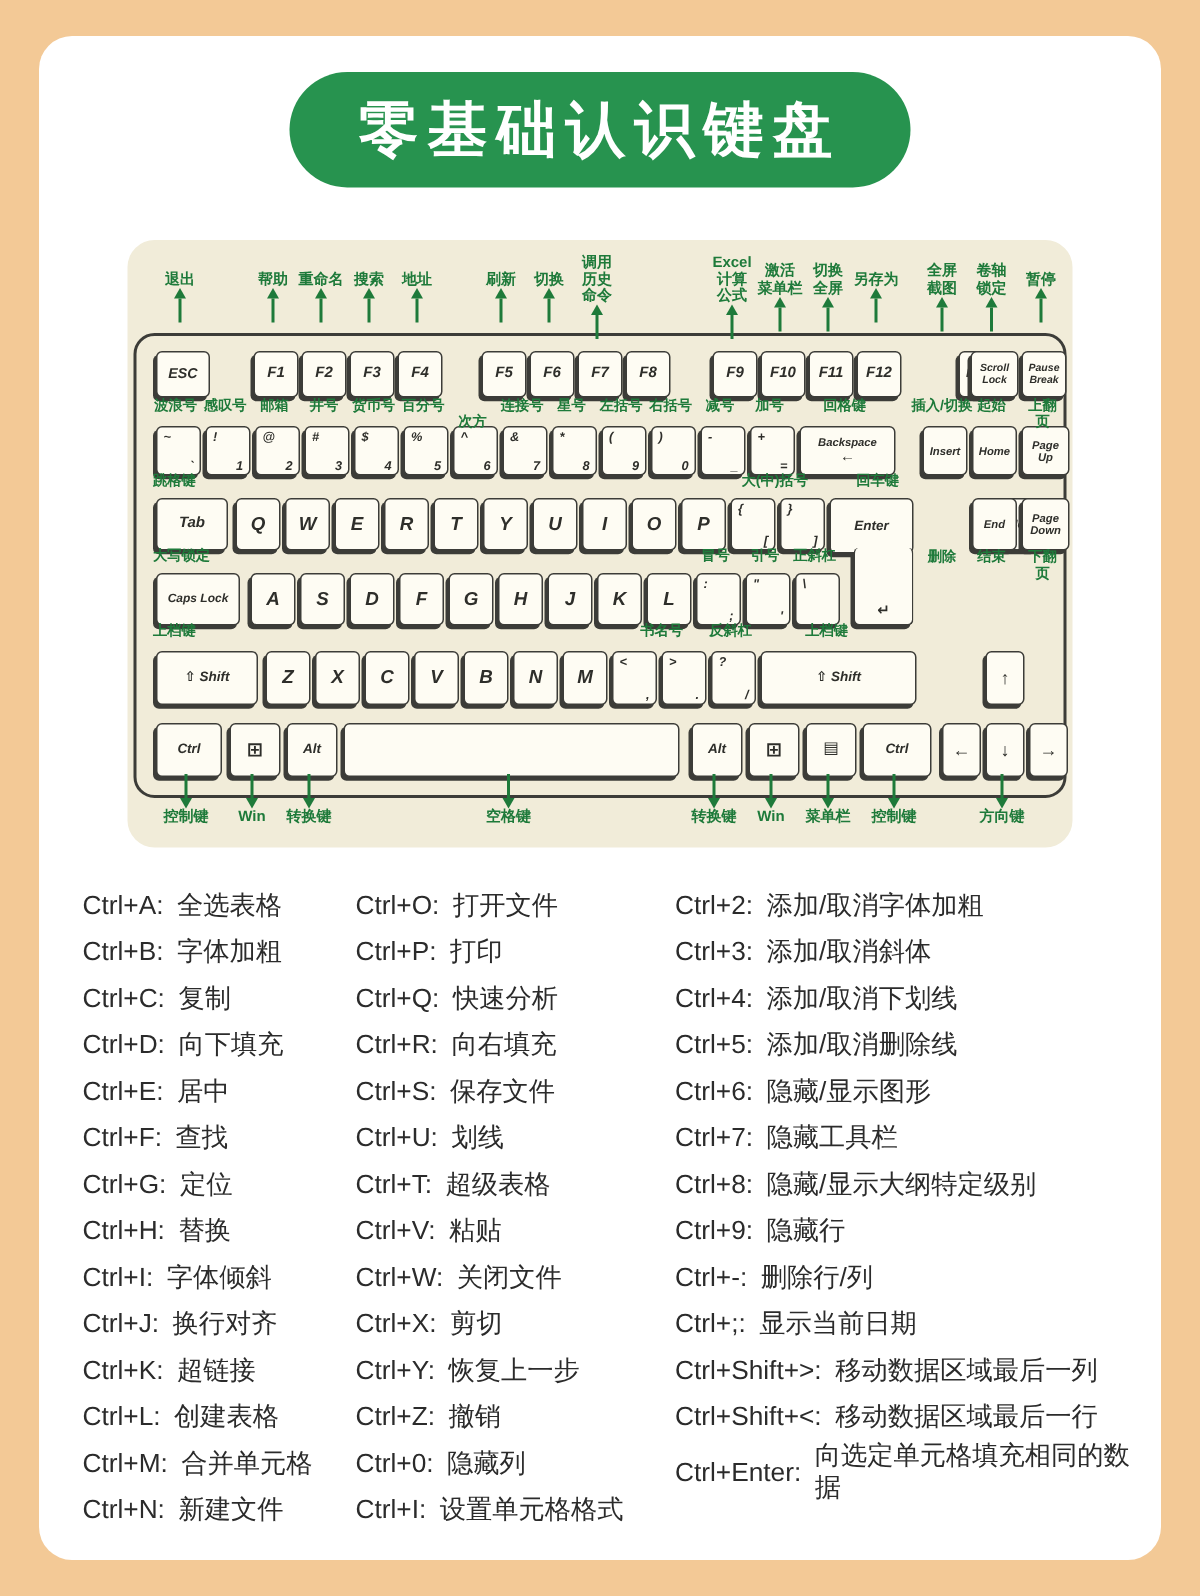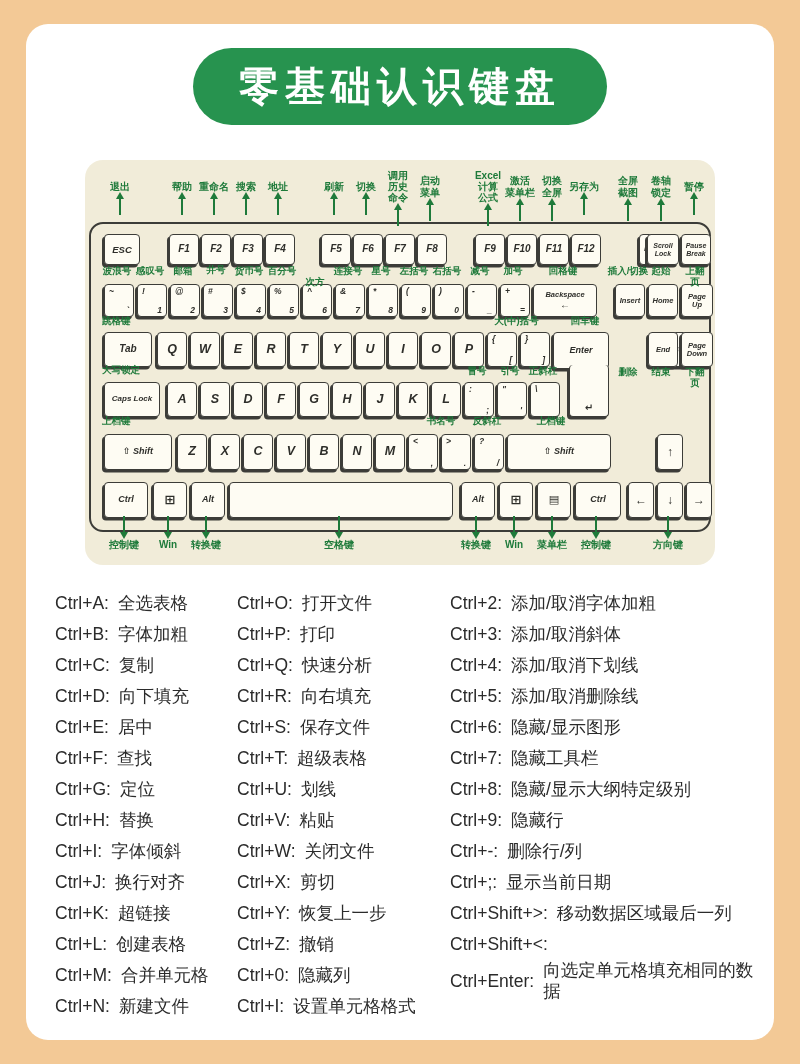--- a/index.html
+++ b/index.html
@@ -203,26 +203,20 @@
         <div class="ah-up"></div>
         <div class="stem" style="height: 16px;"></div>
       </div>
       <div class="fn-unit" style="left: 313px;">
         <div class="fn-label">调用
 历史
 命令</div>
         <div class="ah-up"></div>
         <div class="stem" style="height: 16px;"></div>
       </div>
-      <div class="fn-unit" style="left: 345px;">
-        <div class="fn-label">启动
-菜单</div>
-        <div class="ah-up"></div>
-        <div class="stem" style="height: 16px;"></div>
-      </div>
       <div class="fn-unit" style="left: 403px;">
         <div class="fn-label">Excel
 计算
 公式</div>
         <div class="ah-up"></div>
         <div class="stem" style="height: 16px;"></div>
       </div>
       <div class="fn-unit" style="left: 435px;">
         <div class="fn-label">激活
 菜单栏</div>
@@ -408,28 +402,28 @@
         </div>
         <div class="srow">
           <span class="k">Ctrl+R:</span>
           <span class="d">向右填充</span>
         </div>
         <div class="srow">
           <span class="k">Ctrl+S:</span>
           <span class="d">保存文件</span>
         </div>
         <div class="srow">
+          <span class="k">Ctrl+U:</span>
+          <span class="d">划线</span>
+        </div>
+        <div class="srow">
           <span class="k">Ctrl+T:</span>
           <span class="d">超级表格</span>
         </div>
         <div class="srow">
-          <span class="k">Ctrl+U:</span>
-          <span class="d">划线</span>
-        </div>
-        <div class="srow">
           <span class="k">Ctrl+V:</span>
           <span class="d">粘贴</span>
         </div>
         <div class="srow">
           <span class="k">Ctrl+W:</span>
           <span class="d">关闭文件</span>
         </div>
         <div class="srow">
           <span class="k">Ctrl+X:</span>
           <span class="d">剪切</span>
@@ -491,20 +485,21 @@
         <div class="srow">
           <span class="k">Ctrl+;:</span>
           <span class="d">显示当前日期</span>
         </div>
         <div class="srow">
           <span class="k">Ctrl+Shift+&gt;:</span>
           <span class="d">移动数据区域最后一列</span>
         </div>
         <div class="srow">
           <span class="k">Ctrl+Shift+&lt;:</span>
+          <span class="d">移动数据区域最后一行</span>
         </div>
         <div class="srow">
           <span class="k">Ctrl+Enter:</span>
           <span class="d">向选定单元格填充相同的数据</span>
         </div>
       </div>
     </div>
 </div>
 
 </body></html>

